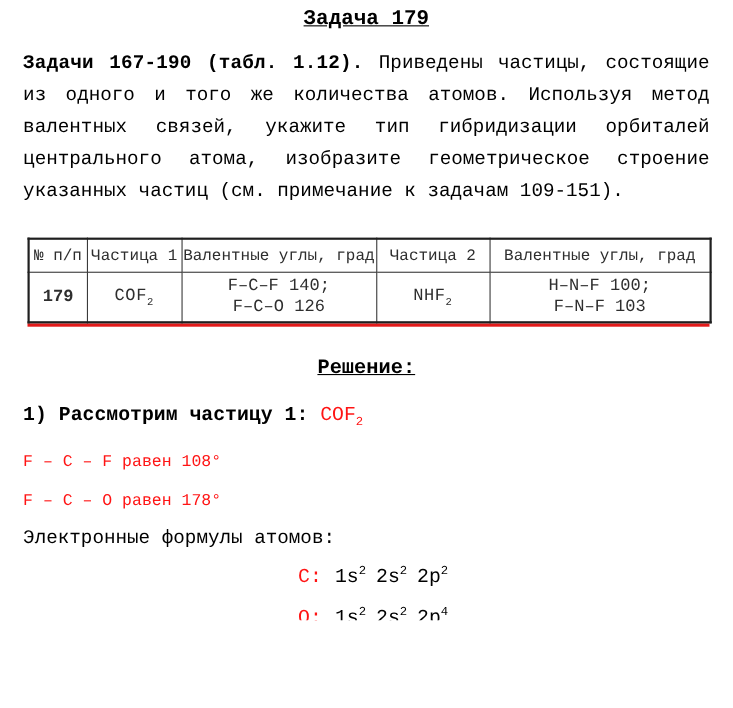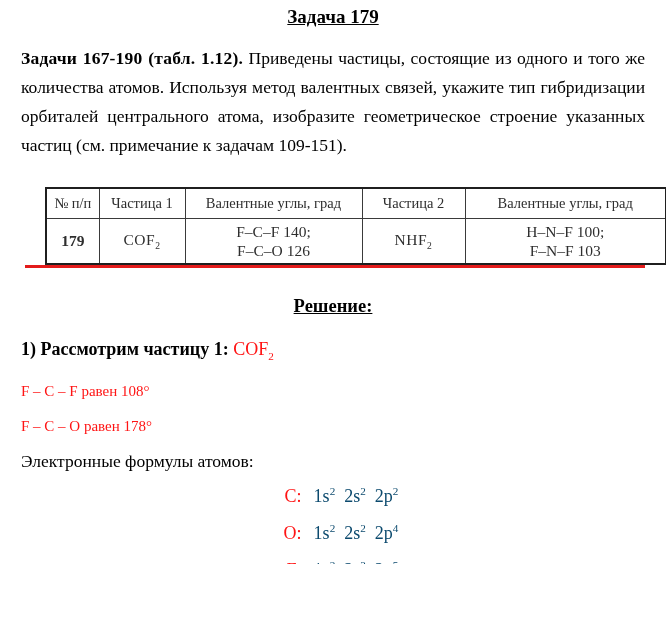--- a/index.html
+++ b/index.html
@@ -2,28 +2,28 @@
 <html><head>
 <meta charset="utf-8">
 <style>
   html, body { margin: 0; padding: 0; background: #ffffff; }
   .page {
     position: relative;
     width: 666px;
     height: 564px;
     overflow: hidden;
     background: #ffffff;
-    font-family: Liberation Serif, serif;
+    font-family: Liberation Mono, monospace;
     color: #000000;
     box-sizing: border-box;
     padding: 6px 21px 0 21px;
   }
   .u { text-decoration: underline; }
   .red { color: #ff1414; }
-  .navy { color: #0c4a6e; }
+  .navy { color: #000000; }
 
   .title {
     font-size: 19px;
     line-height: 22px;
     font-weight: bold;
     text-align: center;
     margin: 0;
   }
   .problem {
     margin: 16px 0 0 0;
@@ -44,21 +44,21 @@
     border-collapse: collapse;
     table-layout: fixed;
     color: #2e2e2e;
   }
   table.angles th, table.angles td {
     border: 1px solid #3a3a3a;
     text-align: center;
     vertical-align: middle;
     padding: 0;
   }
-  table.angles { border: 2px solid #1f1f1f; margin-left: 20px; }
+  table.angles { border: 2px solid #1f1f1f; }
   table.angles th {
     font-weight: normal;
     font-size: 14.5px;
     height: 29px;
   }
   table.angles td { height: 44px; font-size: 15.5px; }
   td.rownum { font-weight: bold; font-size: 15.5px; }
   td.particle { font-size: 16.5px; letter-spacing: 0.5px; }
   .cell-line { line-height: 19px; }
   col.c1 { width: 53px; }

